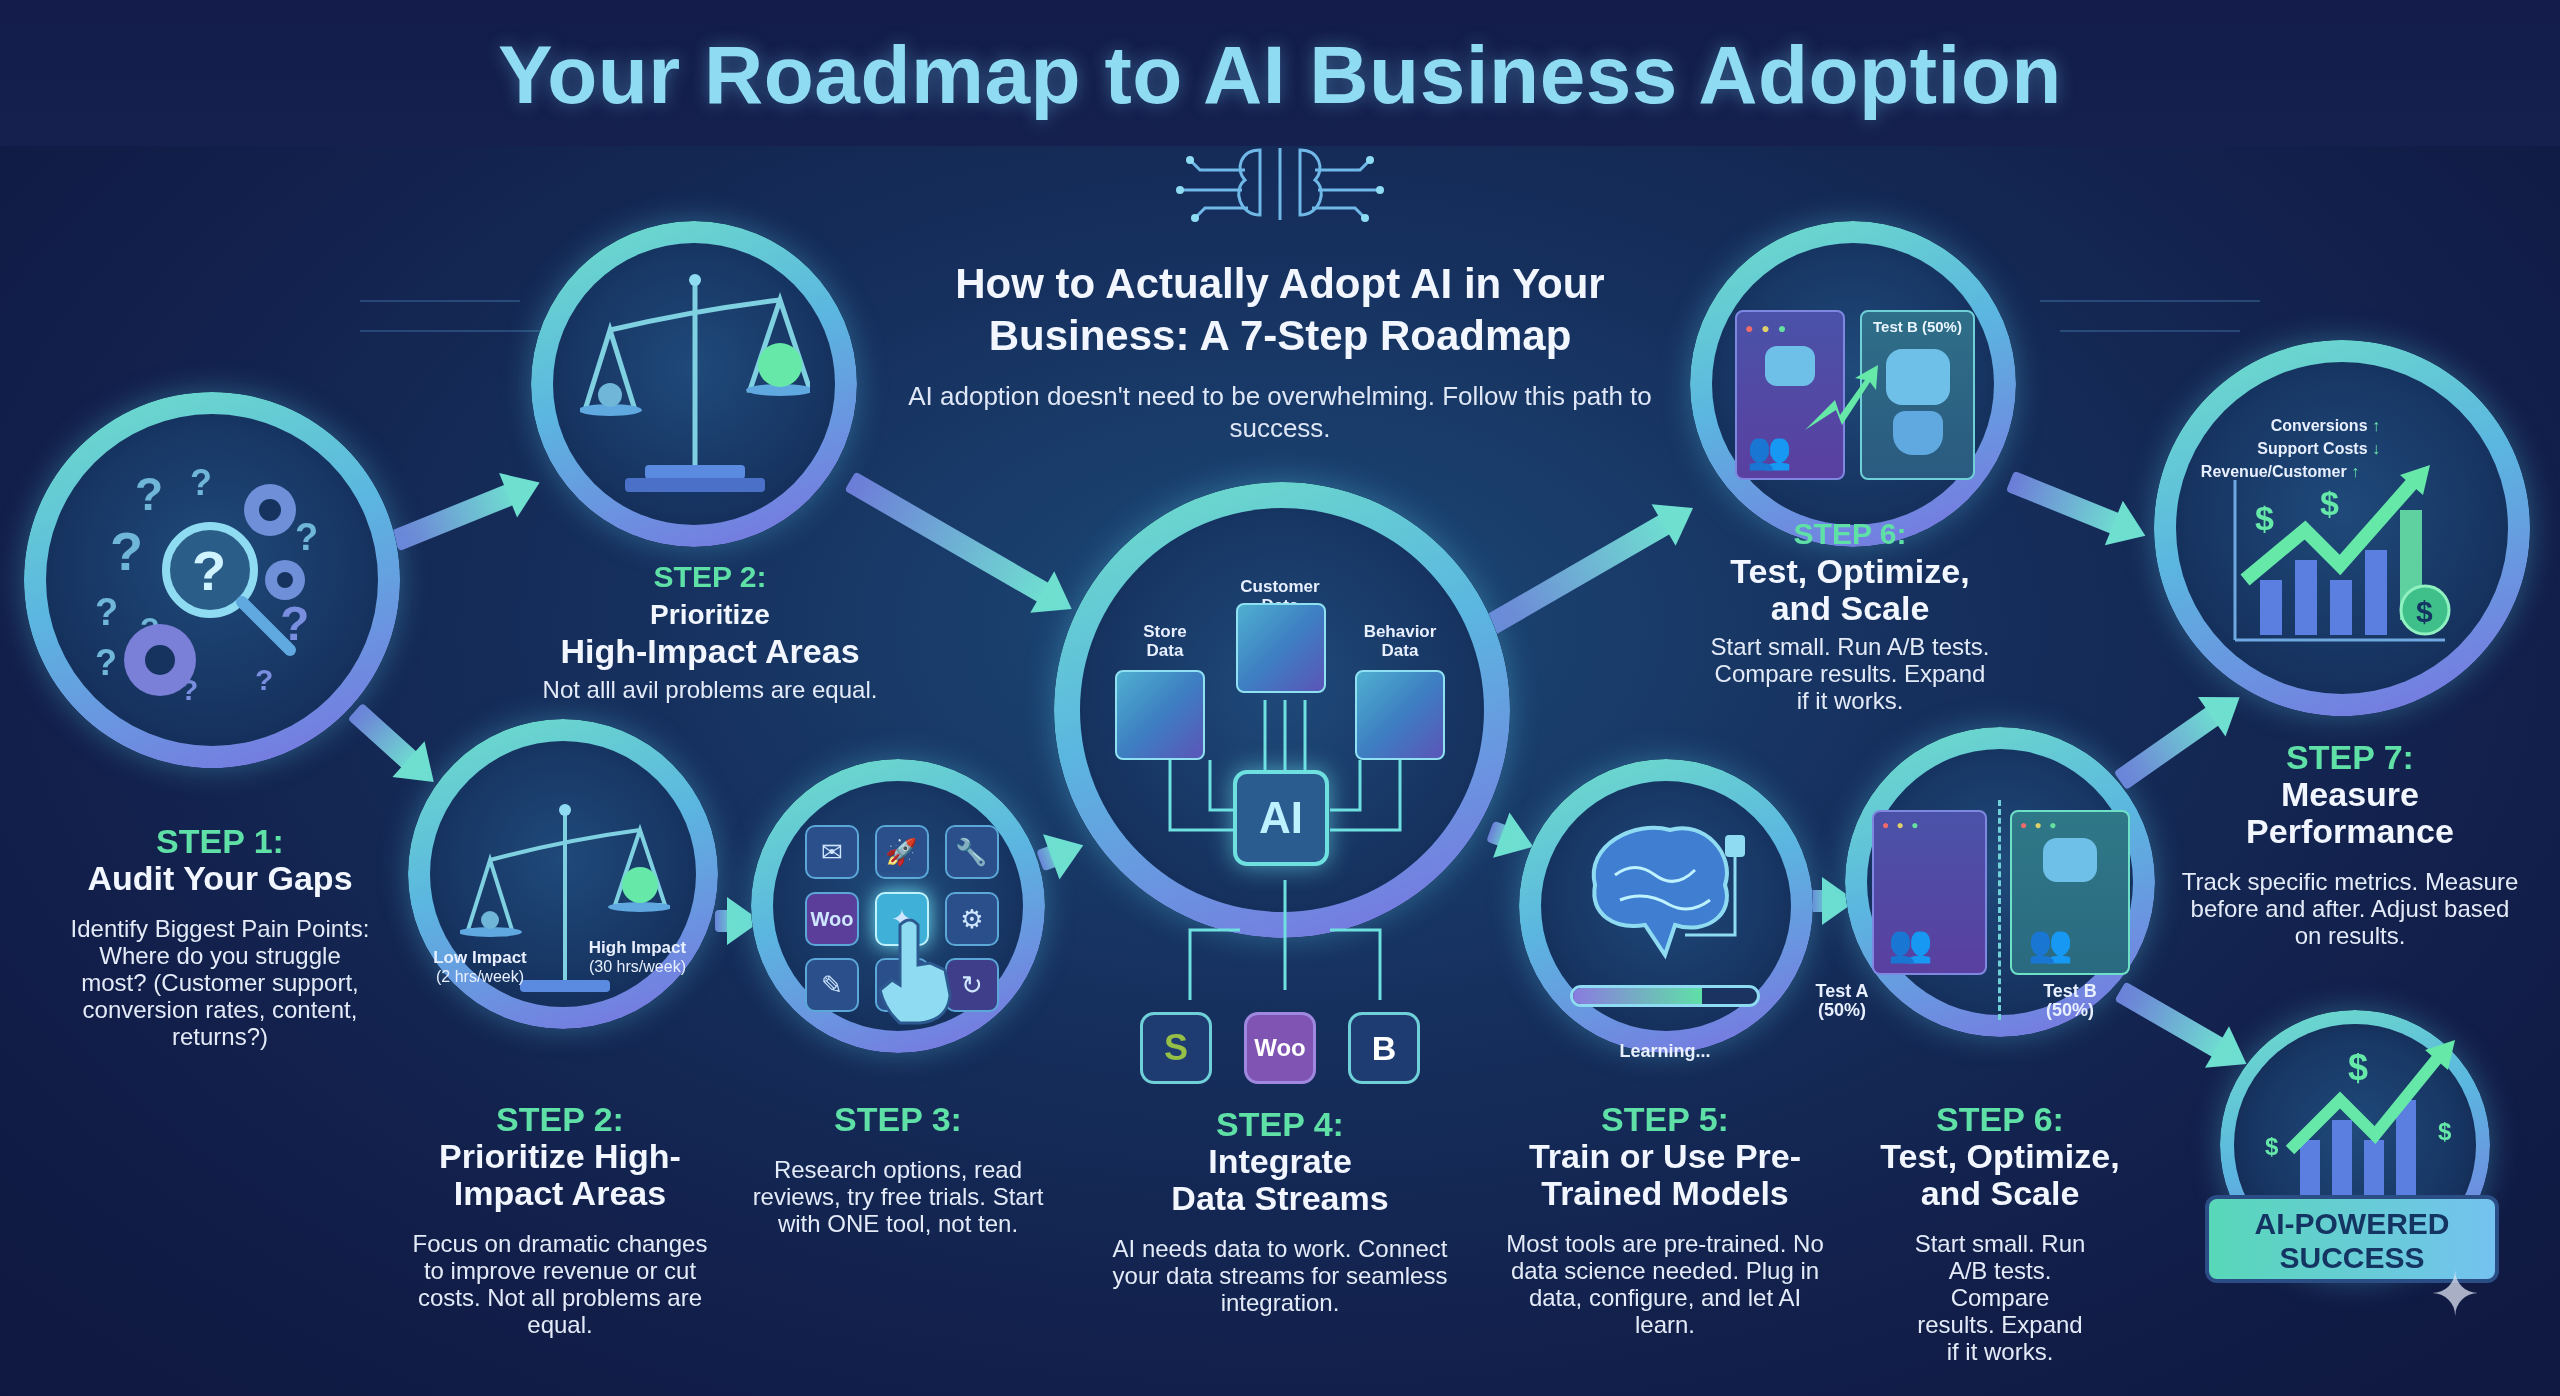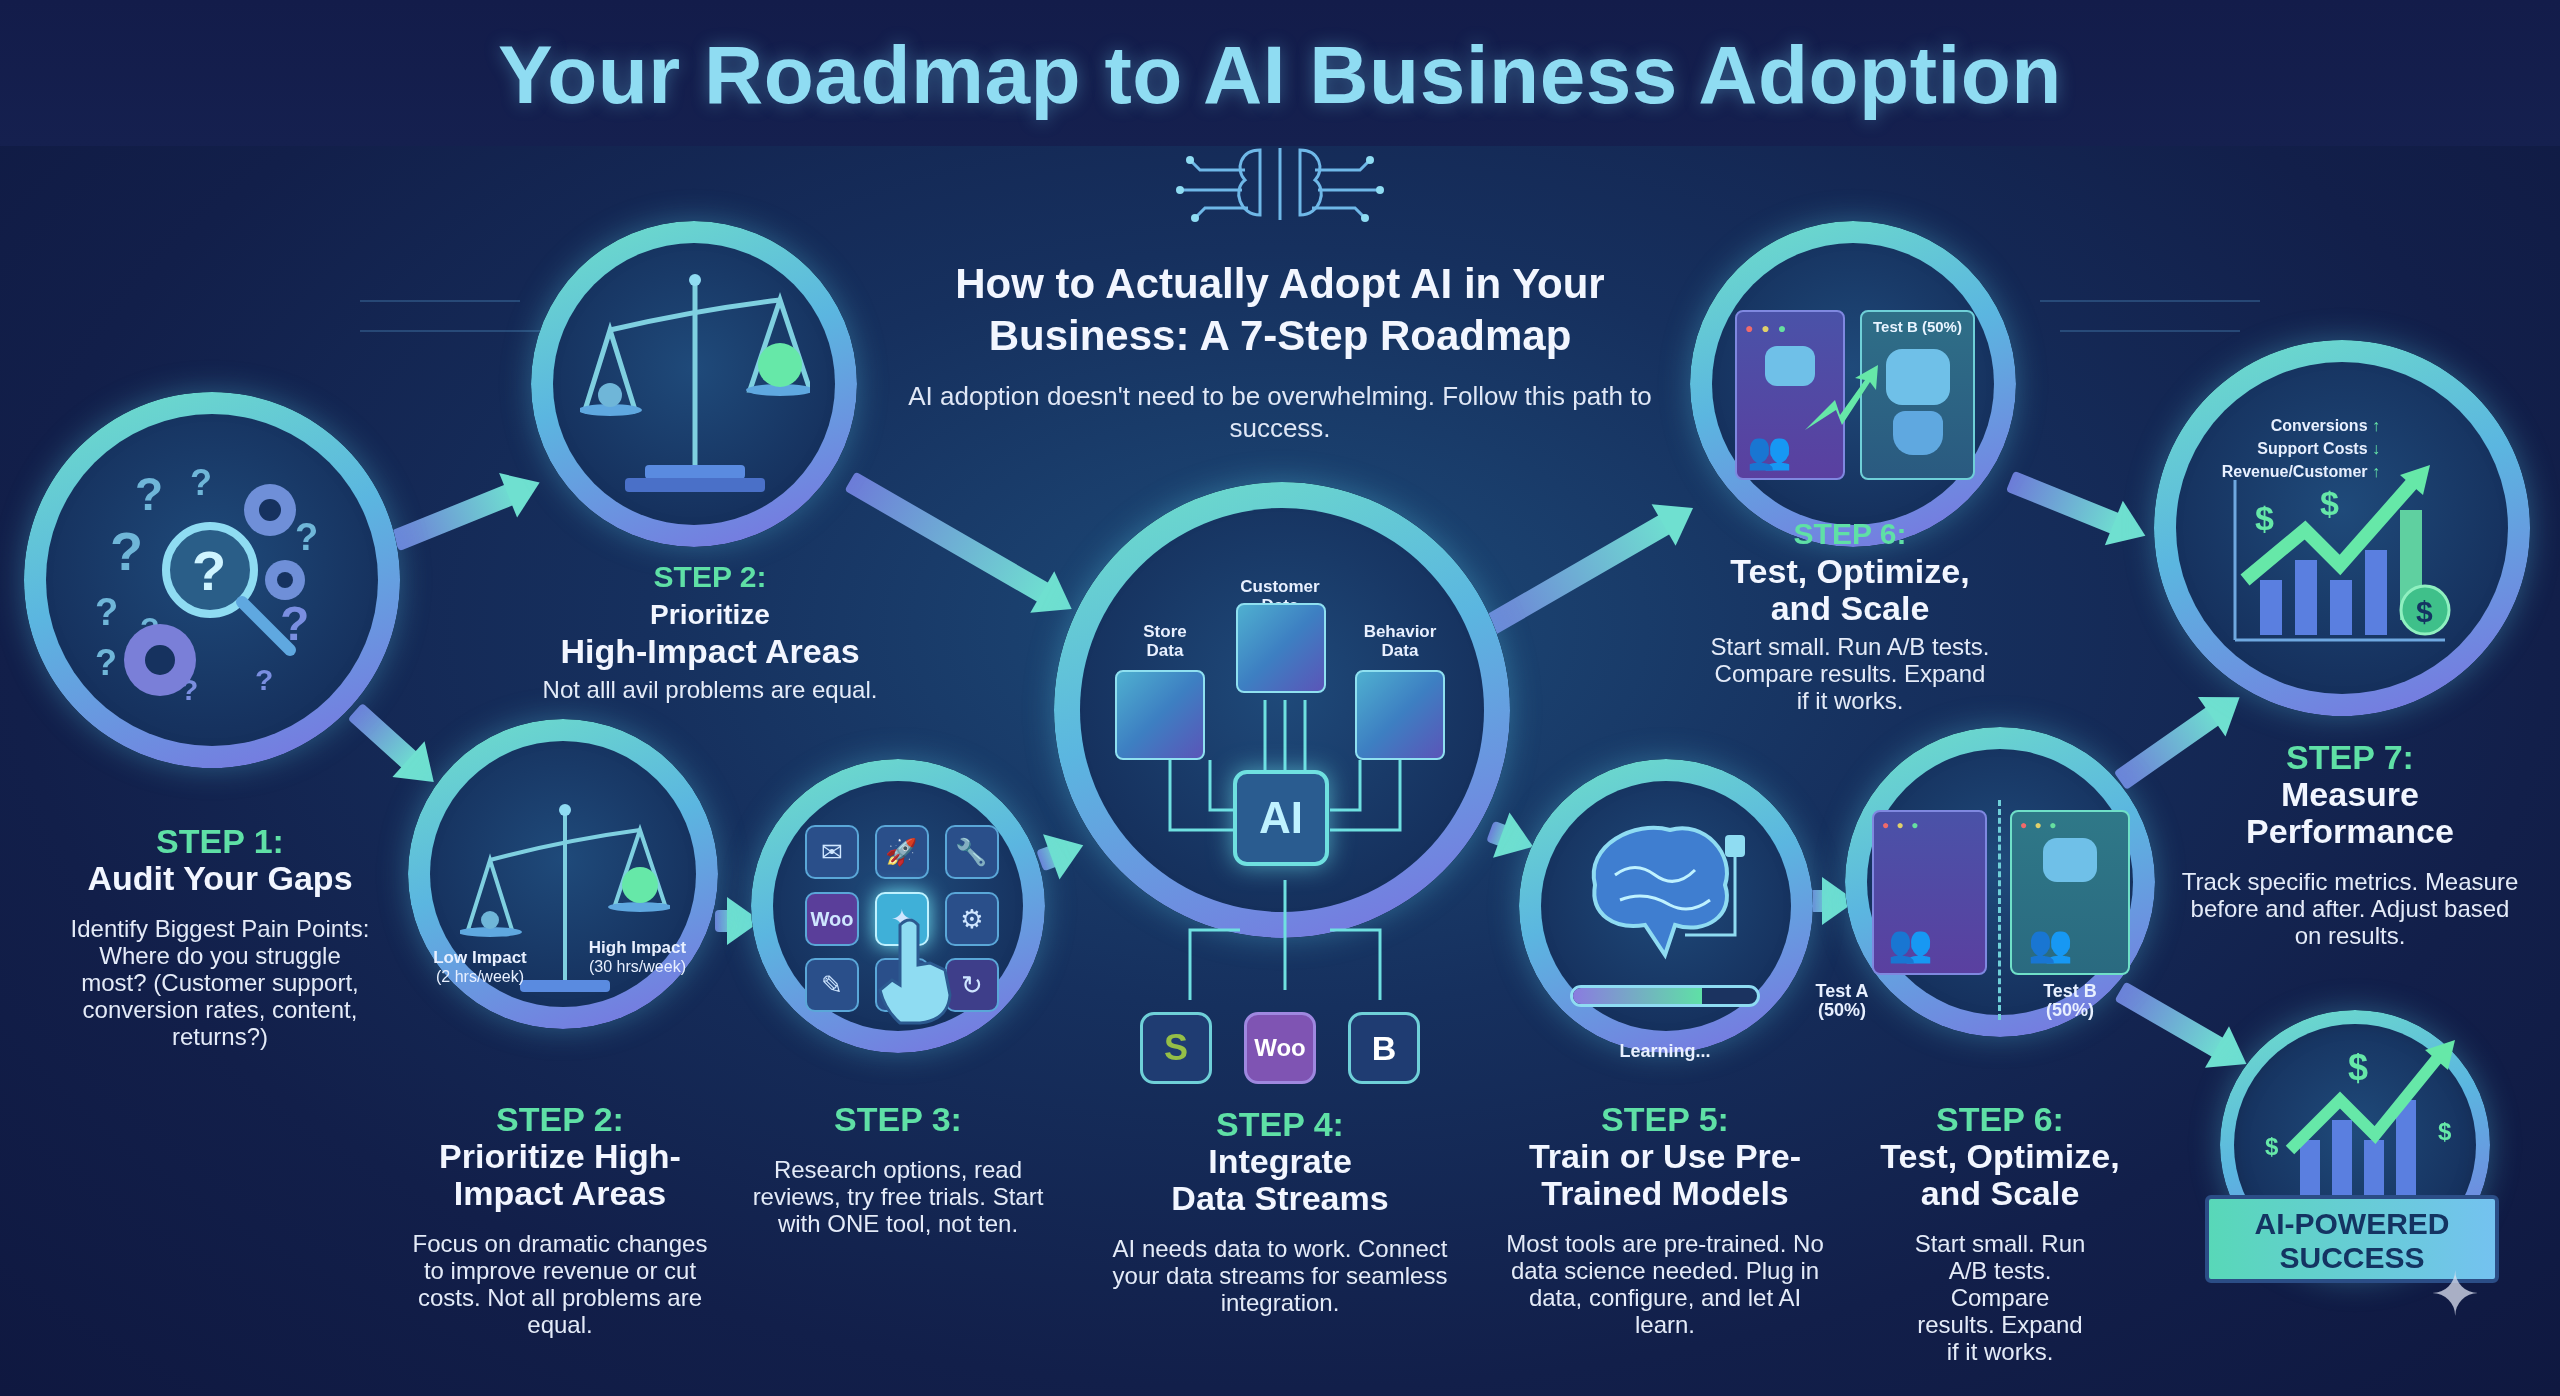--- a/index.html
+++ b/index.html
@@ -52,21 +52,21 @@
     content: ""; position: absolute; right: -26px; top: -13px;
     border-left: 34px solid #6fe0d0; border-top: 24px solid transparent; border-bottom: 24px solid transparent;
   }
   .tile { position: absolute; width: 54px; height: 54px; border-radius: 10px; background: #2a4f8a; border: 2px solid #5aa7d8; color: #cfe6ff; font-size: 26px; text-align: center; line-height: 50px; }
   .cube { position: absolute; width: 90px; height: 90px; border-radius: 8px; background: linear-gradient(135deg, #4fb0d0 0%, #3d7fc2 50%, #5b55b8 100%); border: 2px solid #8fe0f0; }
   .chip { position: absolute; width: 96px; height: 96px; border-radius: 14px; background: #2a5c90; border: 4px solid #6fe0e0; color: #bff2ff; font-size: 44px; font-weight: bold; text-align: center; line-height: 88px; box-shadow: 0 0 24px rgba(110,230,240,0.6); }
   .platform { position: absolute; width: 72px; height: 72px; border-radius: 14px; border: 3px solid #6fd0d8; background: #1f3c72; text-align: center; line-height: 66px; font-weight: bold; font-size: 28px; }
   .metric { position: absolute; font-size: 16px; font-weight: bold; color: #e8f0ff; text-align: right; line-height: 21px; }
   .banner {
     position: absolute; left: 2205px; top: 1195px; width: 294px; height: 88px;
-    background: linear-gradient(90deg, #58d8b8, #74c2f0); border: 4px solid #2b4d86; border-radius: 6px;
+    background: linear-gradient(90deg, #58d8b8, #74c2f0); border: 4px solid #2b4d86; border-radius: 12px;
     color: #143462; font-weight: bold; font-size: 30px; text-align: center; line-height: 34px; padding-top: 8px;
   }
   .sparkle { position: absolute; left: 2430px; top: 1265px; width: 60px; height: 60px; color: rgba(220,225,240,0.75); font-size: 60px; line-height: 60px; }
   .gridline { position: absolute; height: 2px; background: rgba(100,180,230,0.25); }
 </style>
 </head>
 <body>
 
 <div class="topband"></div>
 <h1 class="title">Your Roadmap to AI Business Adoption</h1>
@@ -349,21 +349,21 @@
 <div class="circle" style="left:2154px;top:340px;width:376px;height:376px;"></div>
 <div class="ring" style="left:2154px;top:340px;width:376px;height:376px;"></div>
 <div class="metric" style="left:2180px;top:415px;width:200px;">
   <span>Conversions</span>
   <span style="color:#66e8a8;">↑</span>
 </div>
 <div class="metric" style="left:2180px;top:438px;width:200px;">
   <span>Support Costs</span>
   <span style="color:#66e8a8;">↓</span>
 </div>
-<div class="metric" style="left:2180px;top:461px;width:200px;">
+<div class="metric" style="left:2180px;top:461px;width:200px;text-align:center;">
   <span>Revenue/Customer</span>
   <span style="color:#66e8a8;">↑</span>
 </div>
 <div class="abs" style="left:2225px;top:450px;width:230px;height:200px;">
   <svg width="230" height="200" viewBox="0 0 230 200">
     <line x1="10" y1="30" x2="10" y2="190" stroke="#6fa8e0" stroke-width="3"></line>
     <line x1="10" y1="190" x2="220" y2="190" stroke="#6fa8e0" stroke-width="3"></line>
     <g fill="#5a7fe0">
         <rect x="35" y="130" width="22" height="55"></rect>
         <rect x="70" y="110" width="22" height="75"></rect>

